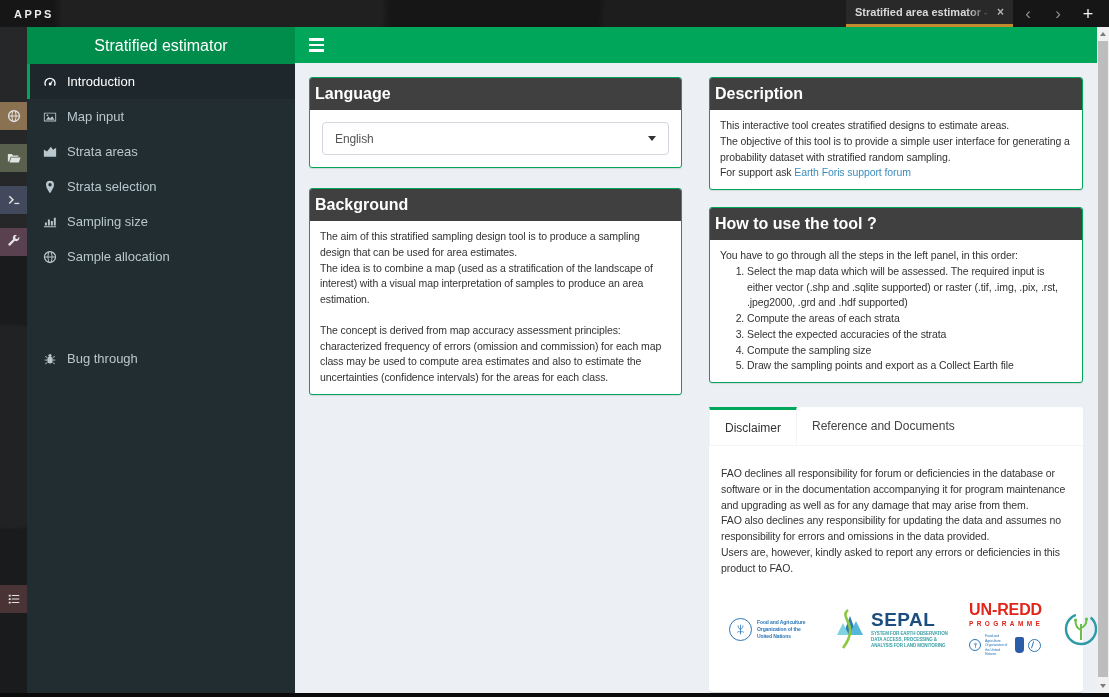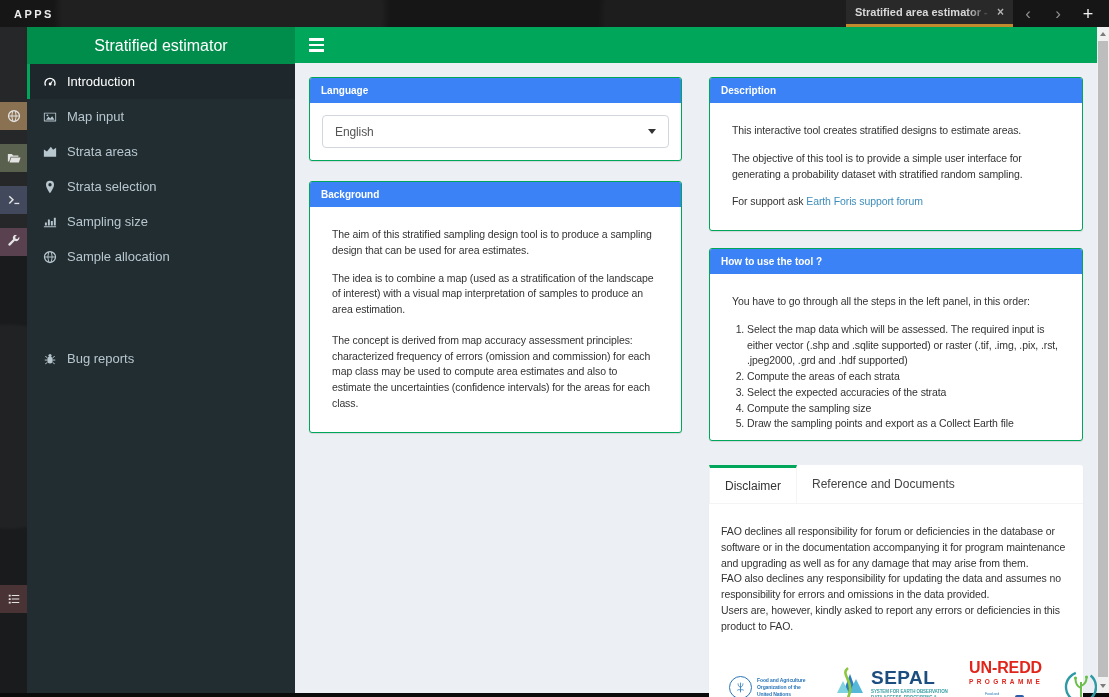--- a/index.html
+++ b/index.html
@@ -51,23 +51,23 @@
   .content-wrap { position:relative; flex:1; background:#ecf0f5; }
   .content-header { height:36px; width:calc(100% - 12px); background:#00a65a; display:flex; align-items:center; }
   .hamburger { width:42px; height:36px; display:flex; flex-direction:column; justify-content:center; align-items:center; gap:3px; cursor:pointer; }
   .hamburger i { display:block; width:15px; height:2.4px; background:#fff; }
   .content { padding:14px 26px 0 14px; display:flex; gap:27px; }
   .col { display:flex; flex-direction:column; }
   .col.left  { width:373px; }
   .col.right { width:374px; }
 
   .box { background:#fff; border:1px solid #00a65a; border-radius:3px; box-shadow:0 1px 1px rgba(0,0,0,.1); }
-  .box-header { background:#3b82f6; color:#fff; font-size:10px; font-weight:bold; padding:7px 11px; border-radius:2px 2px 0 0; }
+  .box-header { background:#404040; color:#fff; font-size:16px; font-weight:bold; padding:7px 5px; border-radius:2px 2px 0 0; }
   .box-body { padding:8px 10px; font-size:10.5px; letter-spacing:-0.1px; line-height:1.5; color:#333; }
-  .box-body p { margin:12px; }
+  .box-body p { margin:0; }
   .box-body p.gap { margin-top:15px; }
   .mt20 { margin-top:20px; }
   .mt17 { margin-top:17px; }
 
   
   .lang-body { padding:12px 12px; }
   .select { height:33px; border:1px solid #d2d6de; border-radius:4px; background:#fff; display:flex; align-items:center;
     padding:0 12px; font-size:12px; color:#555; cursor:pointer; }
   .select .sel-val { flex:1; }
   .caret { width:0; height:0; border-left:4.5px solid transparent; border-right:4.5px solid transparent; border-top:5px solid #333; }
@@ -221,21 +221,21 @@
       </nav>
       <nav class="menu secondary">
         <a class="menu-item">
           <span class="mi-icon">
               <svg viewBox="0 0 16 16">
                 <ellipse cx="8" cy="9.2" rx="3.1" ry="4" fill="currentColor"></ellipse>
                 <circle cx="8" cy="4" r="1.8" fill="currentColor"></circle>
                 <path d="M5 6.5 2.6 5M5 9.2H2M5 12l-2.4 1.5M11 6.5 13.4 5M11 9.2H14M11 12l2.4 1.5" stroke="currentColor" stroke-width="1.1" fill="none"></path>
               </svg>
             </span>
-          <span>Bug reports</span>
+          <span>Bug through</span>
         </a>
       </nav>
     </aside>
 
     <section class="content-wrap">
       <div class="content-header">
         <span class="hamburger">
             <i></i>
             <i></i>
             <i></i>

